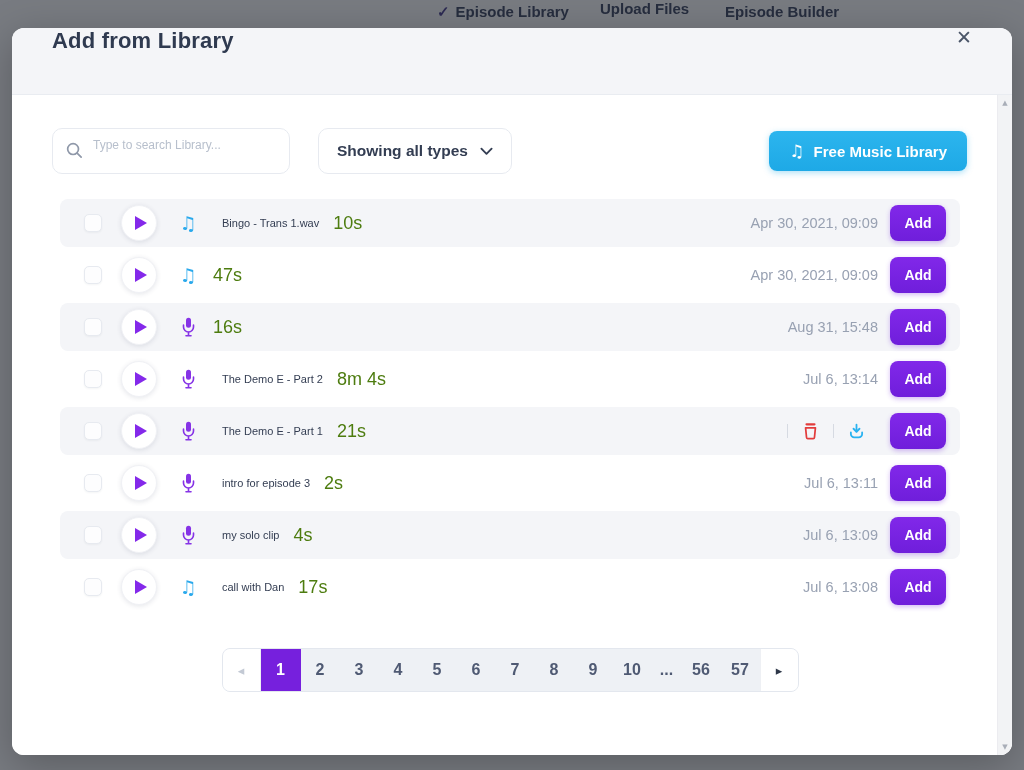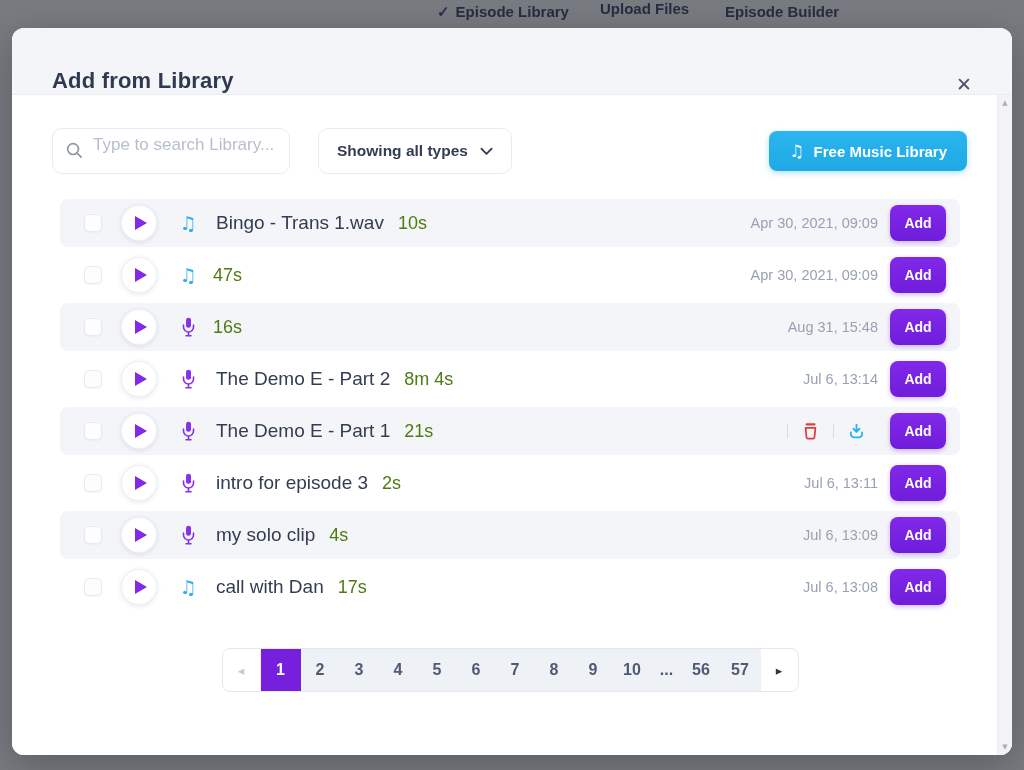--- a/index.html
+++ b/index.html
@@ -12,39 +12,39 @@
   .bg-tab { position:absolute; font-size:15px; font-weight:700; color:#3c4660; white-space:nowrap; }
   .bg-tab .chk { color:#4a3f8f; margin-right:6px; font-weight:700; }
   .overlay { position:absolute; inset:0; background:rgba(22,27,38,0.58); }
 
   
   .modal { position:absolute; left:12px; top:28px; width:1000px; height:727px;
     background:#fff; border-radius:12px; overflow:hidden;
     box-shadow:0 10px 40px rgba(0,0,0,0.25); }
 
   .modal-header { height:67px; background:#f4f5f8; border-bottom:1px solid #e9ecf1;
-    display:flex; align-items:flex-end; justify-content:space-between; padding:0 40px; }
+    display:flex; align-items:flex-start; justify-content:space-between; padding:0 40px; }
   .modal-title { font-size:22px; font-weight:700; color:#2f3a50; letter-spacing:.2px; }
   .close-btn { font-size:19px; color:#4a5568; cursor:pointer; background:none; border:none;
     font-family:"DejaVu Sans", sans-serif; line-height:1; }
 
   .modal-body { position:relative; height:660px; background:#fff; padding-right:15px; }
 
   
   .scrollbar { position:absolute; top:0; right:0; bottom:0; width:15px;
     background:#f2f3f5; border-left:1px solid #ececf0;
     display:flex; flex-direction:column; justify-content:space-between; align-items:center; }
   .scroll-arrow { font-size:7px; color:#a9aeb8; padding:4px 0;
     font-family:"DejaVu Sans", sans-serif; cursor:pointer; }
 
   
   .toolbar { display:flex; align-items:center; padding:33px 30px 0 40px; }
   .search-box { position:relative; width:238px; height:46px; }
   .search-box input { width:100%; height:100%; border:1px solid #e7eaf0; border-radius:10px;
-    padding:0 12px 12px 40px; font-size:17px; color:#333d52; outline:none;
+    padding:0 12px 12px 40px; font-size:12px; color:#333d52; outline:none;
     font-family:"Liberation Sans", sans-serif; background:#fff; }
   .search-box input::placeholder { color:#b7bfcc; }
   .search-icon { position:absolute; left:13px; top:13px; }
 
   .filter-dd { margin-left:28px; height:46px; border:1px solid #e7eaf0; border-radius:10px;
     display:flex; align-items:center; gap:12px; padding:0 18px; cursor:pointer; background:#fff; }
   .filter-label { font-size:15.5px; font-weight:700; color:#333d52; }
 
   .spacer { flex:1; }
 
@@ -64,21 +64,21 @@
     border:1px solid #e7eaf0; box-shadow:0 1px 2px rgba(40,50,80,.05); cursor:pointer; flex:none; }
   .play-btn { width:36px; height:36px; border-radius:50%; background:#fff; border:1px solid #f0f1f5;
     margin-left:19px; display:flex; align-items:center; justify-content:center; cursor:pointer;
     box-shadow:0 1px 5px rgba(40,50,80,.12); flex:none; }
   .play-tri { width:0; height:0; border-left:12px solid #8429ea;
     border-top:7px solid transparent; border-bottom:7px solid transparent; margin-left:3px; }
 
   .type-icon { margin-left:20px; width:22px; display:flex; justify-content:center; flex:none; }
   .music-glyph { font-family:"DejaVu Sans", sans-serif; font-size:19px; color:#2aa9ec; line-height:1; }
 
-  .file-name { margin-left:17px; font-size:19px; font-weight:500; color:#333d52; white-space:nowrap; }
+  .file-name { margin-left:23px; font-size:11px; font-weight:500; color:#333d52; white-space:nowrap; }
   .duration { margin-left:14px; font-size:18px; color:#4d7c0f; }
 
   .row-date { font-size:14.5px; color:#98a1b2; margin-right:12px; white-space:nowrap; }
 
   .row-actions { display:flex; align-items:center; gap:13px; margin-right:24px; }
   .pipe { width:1px; height:14px; background:#d6dae2; }
   .icon-btn { background:none; border:none; cursor:pointer; display:flex; align-items:center; }
 
   .add-btn { width:56px; height:36px; border:none; border-radius:8px; cursor:pointer;
     background:linear-gradient(180deg,#8128e9,#6f1edb); color:#fff; font-weight:700;

